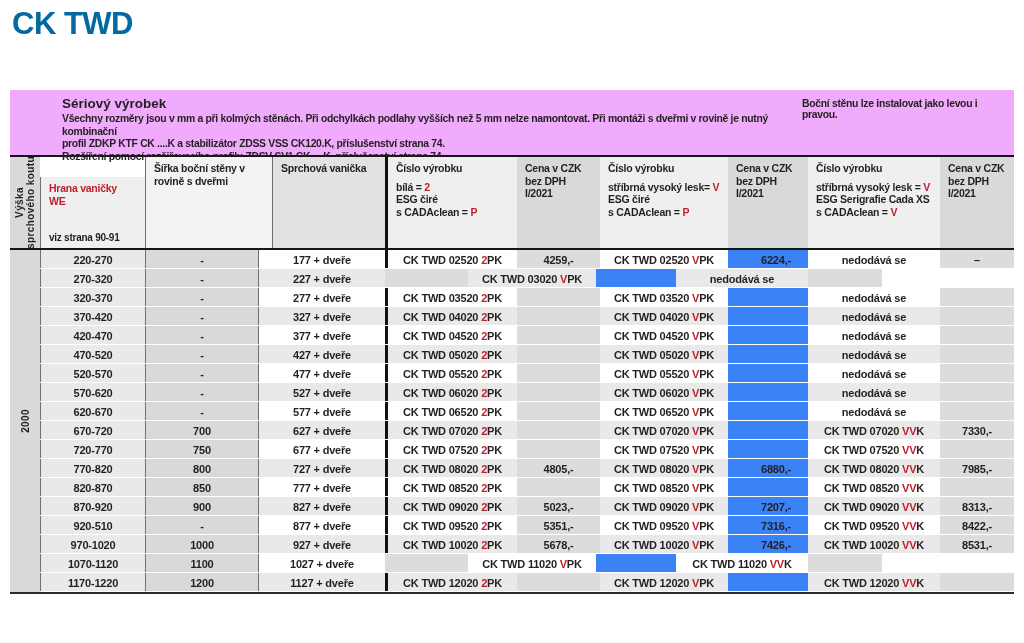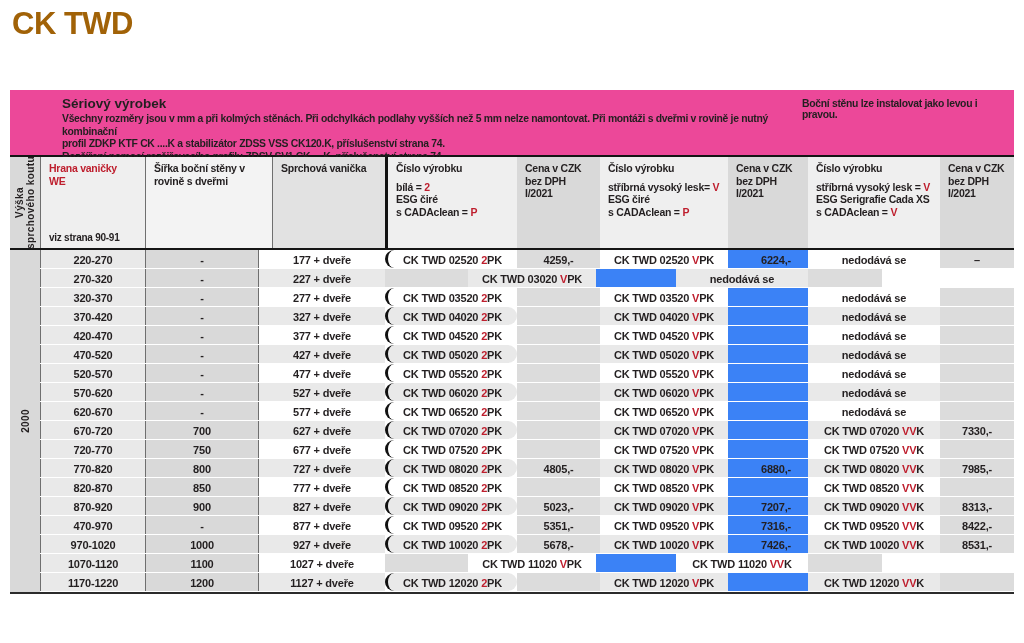--- a/index.html
+++ b/index.html
@@ -1,36 +1,36 @@
 <!DOCTYPE html>
 <html><head>
 <meta charset="utf-8">
 <style>
   html,body{margin:0;padding:0;background:#fff;width:1024px;height:643px;
     font-family:"Liberation Sans",sans-serif;color:#231f20;-webkit-font-smoothing:antialiased;}
   .page{position:relative;width:1024px;height:643px;overflow:hidden;background:#fff;}
-  .title{position:absolute;left:12px;top:6px;font-size:31px;font-weight:700;letter-spacing:-0.5px;color:#a16207;}
+  .title{position:absolute;left:12px;top:6px;font-size:31px;font-weight:700;letter-spacing:-0.5px;color:#0369a1;}
   .sheet{position:absolute;left:10px;top:90px;width:1004px;border-bottom:2px solid #2b2b2b;}
   
-  .band{height:65px;background:#ec4899;border-bottom:2px solid #151515;display:flex;box-sizing:content-box;}
+  .band{height:65px;background:#f0abfc;border-bottom:2px solid #151515;display:flex;box-sizing:content-box;}
   .band-gutter{width:30px;flex:0 0 30px;}
   .band-main{flex:1 1 auto;padding:6px 0 0 22px;}
   .band-heading{font-size:13.5px;font-weight:700;margin-bottom:2px;}
   .band-line{font-size:10.4px;font-weight:700;letter-spacing:-0.3px;line-height:12.5px;}
   .band-side{flex:0 0 212px;padding-top:8px;font-size:10.4px;font-weight:700;letter-spacing:-0.3px;}
   
   .head-row{display:flex;height:91px;border-bottom:2px solid #151515;}
   .hcell{box-sizing:border-box;padding:5px 6px 4px 8px;font-size:10.5px;font-weight:700;
     letter-spacing:-0.25px;line-height:12.5px;}
   .gut{background:#d9d9d9;flex:0 0 30px;display:flex;align-items:center;justify-content:center;}
   .vtext{writing-mode:vertical-rl;transform:rotate(180deg);font-size:10px;font-weight:700;
     letter-spacing:0.4px;white-space:nowrap;}
   .vwrap{display:flex;flex-direction:row;gap:0px;align-items:center;}
   .h-range{flex:0 0 105px;background:#efefef;border-left:1px solid #6f6f6f;display:flex;
-    flex-direction:column;justify-content:space-between;}
+    flex-direction:column;justify-content:space-between;margin-top:20px;}
   .h-tray{flex:0 0 113px;background:#e2e2e2;border-left:1px solid #6f6f6f;}
   .h-sirka{flex:0 0 127px;background:#f3f3f3;border-left:1px solid #6f6f6f;}
   .h-p1{flex:0 0 132px;background:#efefef;border-left:3px solid #111;}
   .h-c1{flex:0 0 83px;background:#d9d9d9;}
   .h-p2{flex:0 0 128px;background:#efefef;}
   .h-c2{flex:0 0 80px;background:#d9d9d9;}
   .h-p3{flex:0 0 132px;background:#efefef;}
   .h-c3{flex:0 0 74px;background:#d9d9d9;}
   .red{color:#be1e2d;}
   .legend-line{margin:0;}
@@ -38,21 +38,21 @@
   .range-note{font-size:10px;font-weight:700;}
   
   .data-area{display:flex;}
   .rows{flex:1 1 auto;}
   .row{display:flex;height:19px;box-sizing:border-box;border-bottom:1px solid #fff;}
   .cell{box-sizing:border-box;font-size:11px;font-weight:700;letter-spacing:-0.2px;
     line-height:20px;text-align:center;overflow:hidden;white-space:nowrap;}
   .w-range{flex:0 0 105px;background:#e9e9e9;border-left:1px solid #6f6f6f;}
   .w-tray{flex:0 0 113px;background:#d9d9d9;border-left:1px solid #6f6f6f;}
   .w-sirka{flex:0 0 127px;border-left:1px solid #6f6f6f;}
-  .w-p1{flex:0 0 132px;border-left:3px solid #111;border-radius:9px;}
+  .w-p1{flex:0 0 132px;border-left:3px solid #111;}
   .w-c1{flex:0 0 83px;background:#dcdcdc;}
   .w-p2{flex:0 0 128px;}
   .w-c2{flex:0 0 80px;background:#3b82f6;padding-left:16px;}
   .w-p3{flex:0 0 132px;}
   .w-c3{flex:0 0 74px;background:#dcdcdc;}
   .row:nth-child(odd) .stripe{background:#fff;}
   .row:nth-child(even) .stripe{background:#e9e9e9;}
 </style>
 </head>
 <body>
@@ -287,21 +287,21 @@
     <div class="cell w-sirka stripe">827 + dveře</div>
     <div class="cell w-p1 stripe"><span>CK TWD 09020 </span><span class="red">2</span><span>PK</span></div>
     <div class="cell w-c1">5023,-</div>
     <div class="cell w-p2 stripe"><span>CK TWD 09020 </span><span class="red">V</span><span>PK</span></div>
     <div class="cell w-c2">7207,-</div>
     <div class="cell w-p3 stripe"><span>CK TWD 09020 </span><span class="red">VV</span><span>K</span></div>
     <div class="cell w-c3">8313,-</div>
   </div>
 
   <div class="row">
-    <div class="cell w-range">470-970</div>
+    <div class="cell w-range">920-510</div>
     <div class="cell w-tray">-</div>
     <div class="cell w-sirka stripe">877 + dveře</div>
     <div class="cell w-p1 stripe"><span>CK TWD 09520 </span><span class="red">2</span><span>PK</span></div>
     <div class="cell w-c1">5351,-</div>
     <div class="cell w-p2 stripe"><span>CK TWD 09520 </span><span class="red">V</span><span>PK</span></div>
     <div class="cell w-c2">7316,-</div>
     <div class="cell w-p3 stripe"><span>CK TWD 09520 </span><span class="red">VV</span><span>K</span></div>
     <div class="cell w-c3">8422,-</div>
   </div>
 

